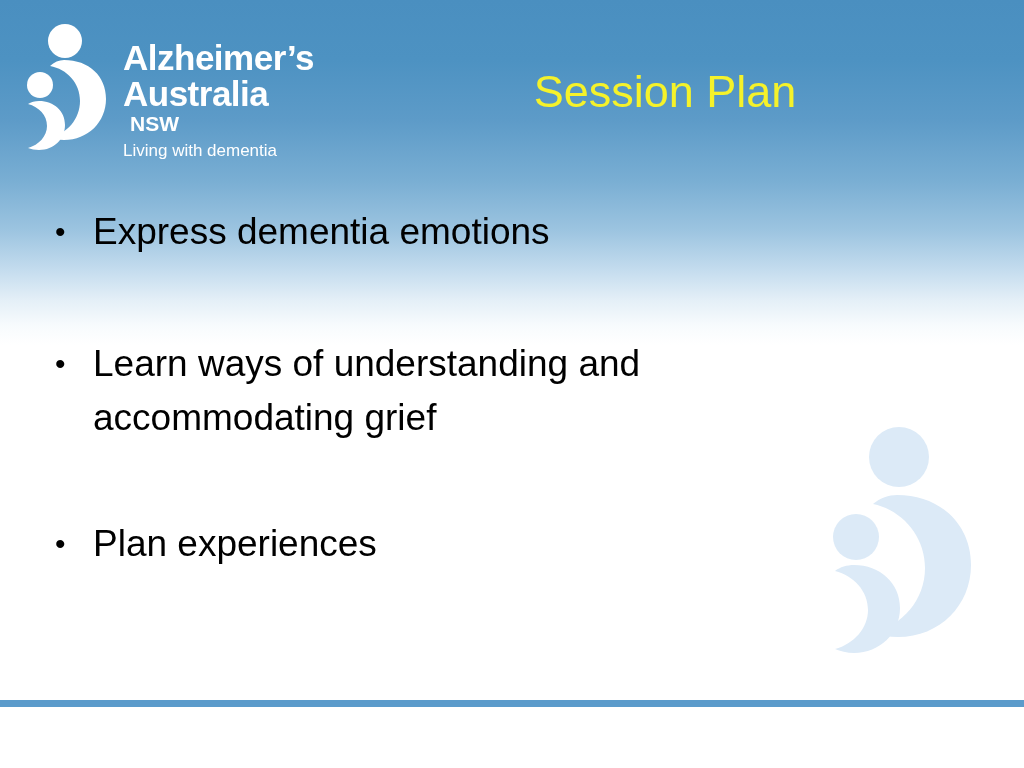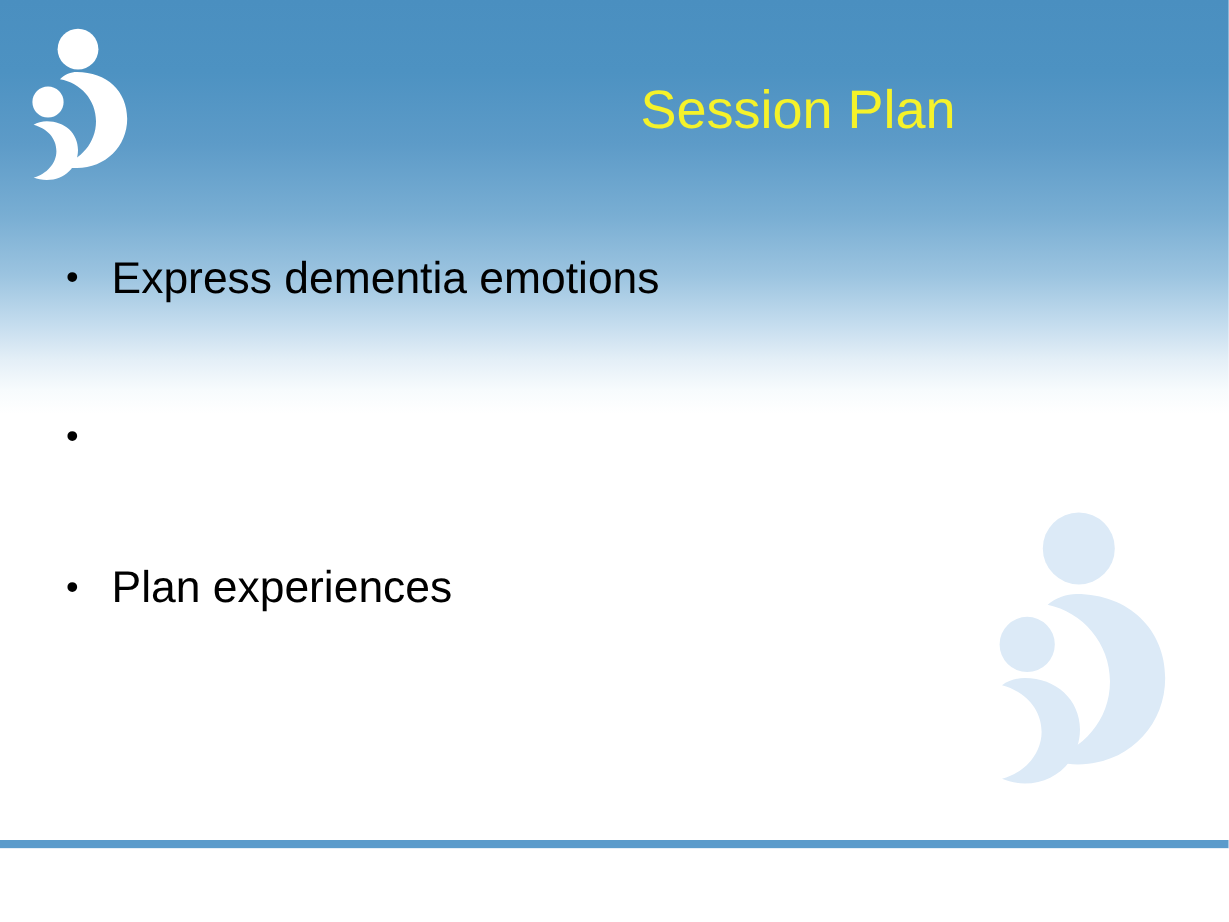--- a/index.html
+++ b/index.html
@@ -154,20 +154,27 @@
 
   <div class="logo-wrap">
     <div class="logo-mark">
       <svg width="100" height="130" viewBox="0 0 100 130" xmlns="http://www.w3.org/2000/svg">
         <circle cx="47" cy="19" r="17" fill="#ffffff"></circle>
         <path d="M46 38 C71 38 88 54 88 77 C88 100 70 118 46 118 C41 118 36 117 32 115 C49 112 62 97 62 79 C62 61 49 47 32 44 C36 40 41 38 46 38 Z" fill="#ffffff"></path>
         <circle cx="22" cy="63" r="13" fill="#ffffff"></circle>
         <path d="M21 79 C36 79 47 89 47 103 C47 117 36 128 21 128 C17 128 13 127 10 126 C21 123 29 114 29 104 C29 93 21 85 10 82 C13 80 17 79 21 79 Z" fill="#ffffff"></path>
       </svg>
     </div>
+    <div class="logo-text">
+      <div class="logo-line1">Alzheimer’s</div>
+      <div>
+        <span class="logo-line2">Australia</span><span class="logo-nsw">NSW</span>
+      </div>
+      <div class="logo-tag">Living with dementia</div>
+    </div>
   </div>
 
   <div class="slide-title">Session Plan</div>
 
   <div class="watermark">
     <svg width="175" height="270" viewBox="0 0 175 270" xmlns="http://www.w3.org/2000/svg">
       <circle cx="80" cy="32" r="30" fill="#dceaf7"></circle>
       <path d="M78 70 C122 70 152 100 152 140 C152 180 121 212 79 212 C70 212 61 210 54 207 C83 201 106 175 106 143 C106 111 83 85 54 79 C61 73 70 70 78 70 Z" fill="#dceaf7"></path>
       <circle cx="37" cy="112" r="23" fill="#dceaf7"></circle>
       <path d="M35 140 C61 140 81 158 81 183 C81 208 61 228 35 228 C28 228 21 226 16 224 C35 219 49 203 49 185 C49 166 35 151 16 146 C21 142 28 140 35 140 Z" fill="#dceaf7"></path>
@@ -175,20 +182,21 @@
   </div>
 
   <div class="bullets">
     <div class="bullet-row">
       <span class="bullet-dot">•</span>
       <span class="bullet-text">Express dementia emotions</span>
     </div>
     <div class="gap-1"></div>
     <div class="bullet-row">
       <span class="bullet-dot">•</span>
+      <span class="bullet-text">Learn ways of understanding and accommodating grief</span>
     </div>
     <div class="gap-2"></div>
     <div class="bullet-row">
       <span class="bullet-dot">•</span>
       <span class="bullet-text">Plan experiences</span>
     </div>
   </div>
 
   <div class="footer-rule"></div>
   <div class="footer-band">

